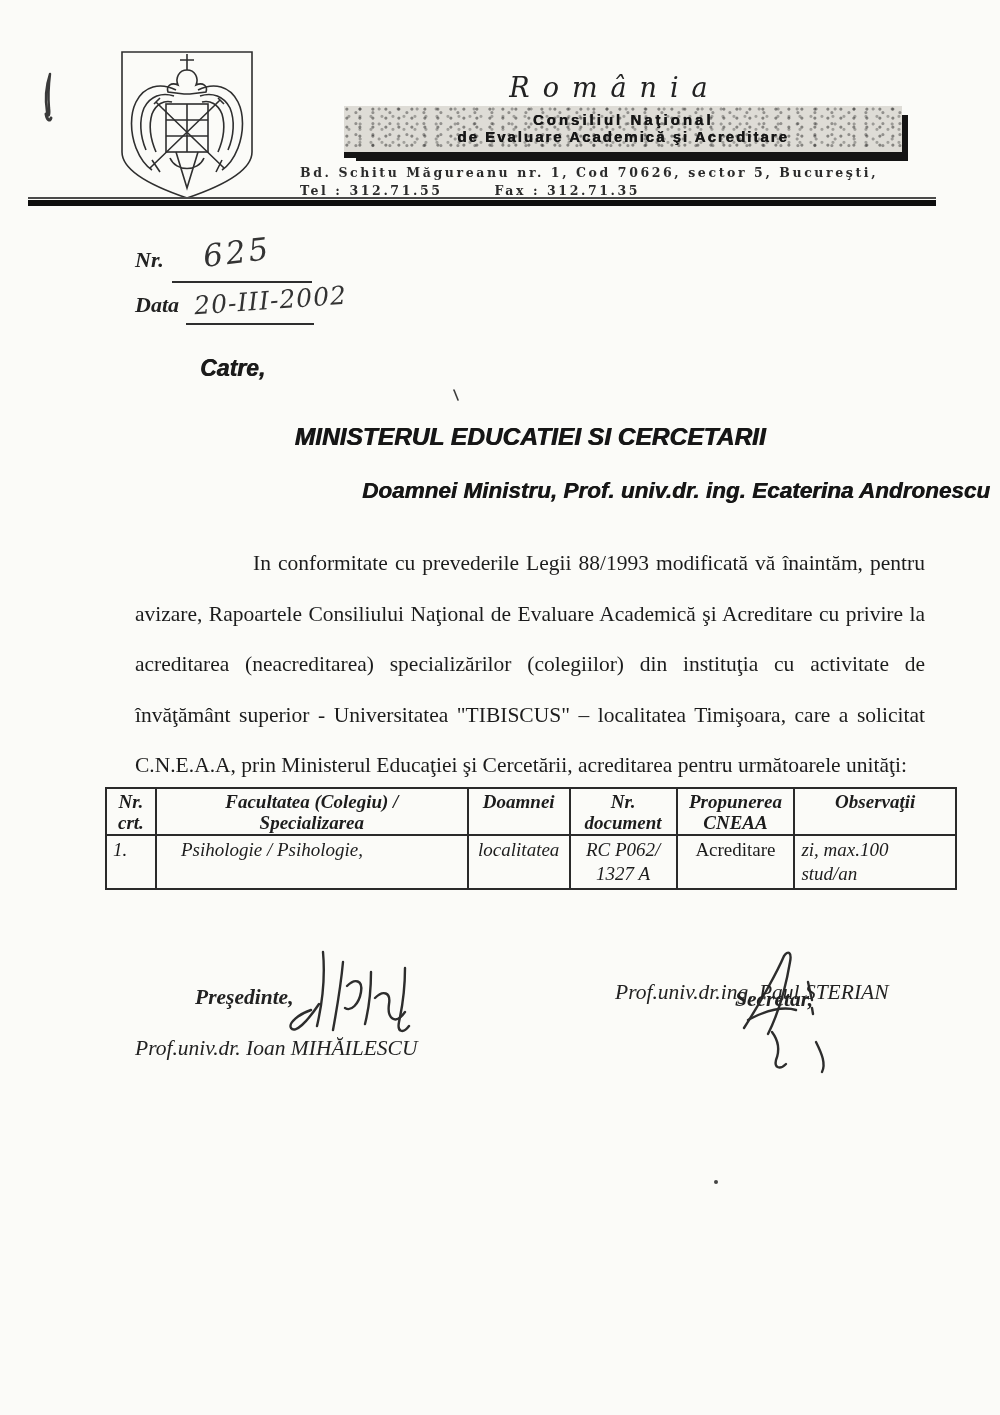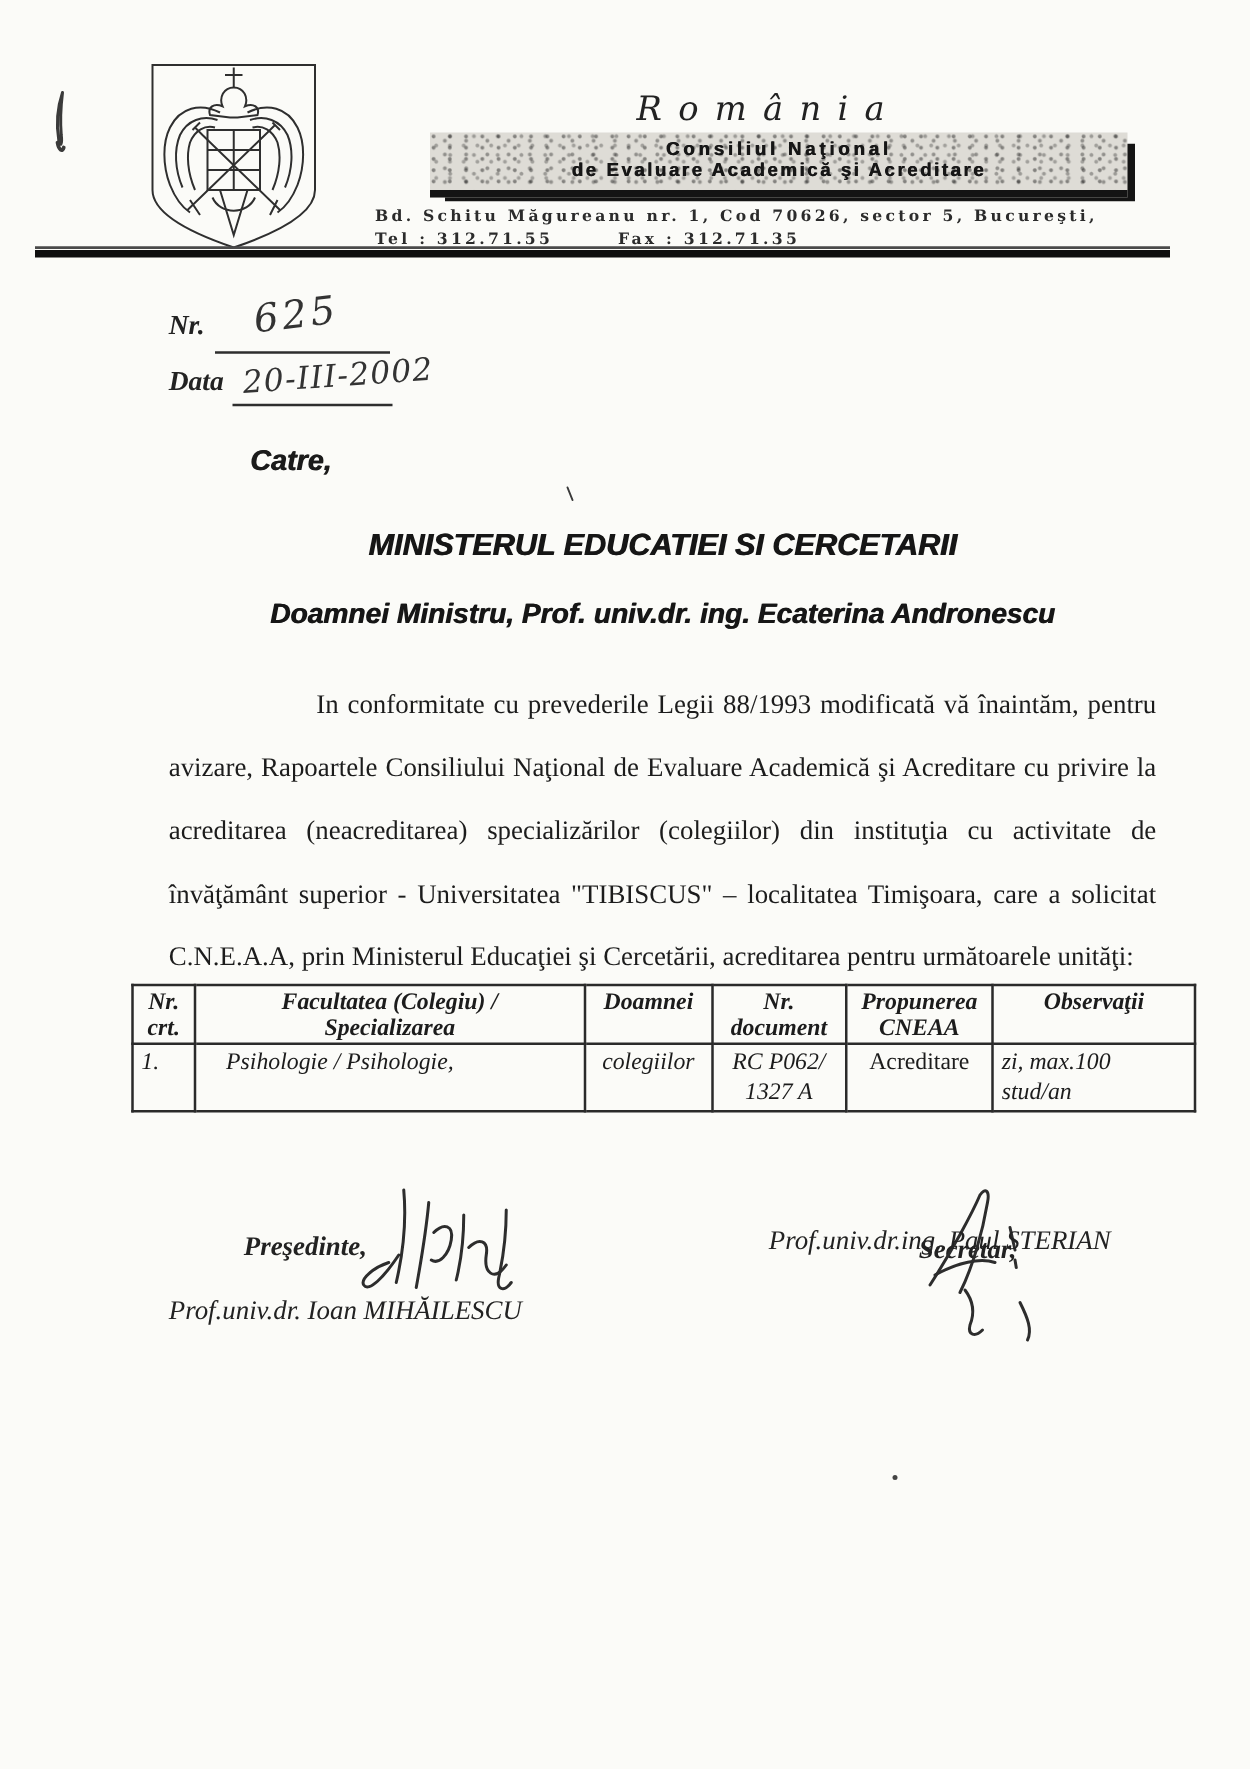--- a/index.html
+++ b/index.html
@@ -60,21 +60,21 @@
     left:200px; top:355px; font-family:"Liberation Sans", sans-serif;
     font-weight:bold; font-style:italic; font-size:23px; color:#1b1b1b;
     text-shadow:.6px 0 0 #1b1b1b;
   }
   .ministry {
     left:100px; top:423px; width:860px; text-align:center;
     font-family:"Liberation Sans", sans-serif; font-weight:bold; font-style:italic;
     font-size:24.5px; color:#161616; text-shadow:.7px 0 0 #161616;
   }
   .minister {
-    left:70px; top:478px; width:920px; text-align:center;
+    left:70px; top:478px; width:920px; text-align:right;
     font-family:"Liberation Sans", sans-serif; font-weight:bold; font-style:italic;
     font-size:22.5px; color:#161616; text-shadow:.6px 0 0 #161616;
   }
 
   
   .body-par {
     left:135px; top:538px; width:790px;
     font-size:21.5px; line-height:50.5px;
     text-align:justify; text-indent:118px; color:#1c1c1c;
   }
@@ -200,21 +200,21 @@
         </th>
         <th>
           <span>Observaţii</span>
         </th>
       </tr>
     </thead>
     <tbody>
       <tr>
         <td>1.</td>
         <td style="padding-left:24px">Psihologie / Psihologie,</td>
-        <td class="td-c">colegiilor</td>
+        <td class="td-c">localitatea</td>
         <td class="td-c">
           <span>RC P062/</span><br>
           <span>1327 A</span>
         </td>
         <td class="td-c roman">Acreditare</td>
         <td>
           <span>zi, max.100</span><br>
           <span>stud/an</span>
         </td>
       </tr>

